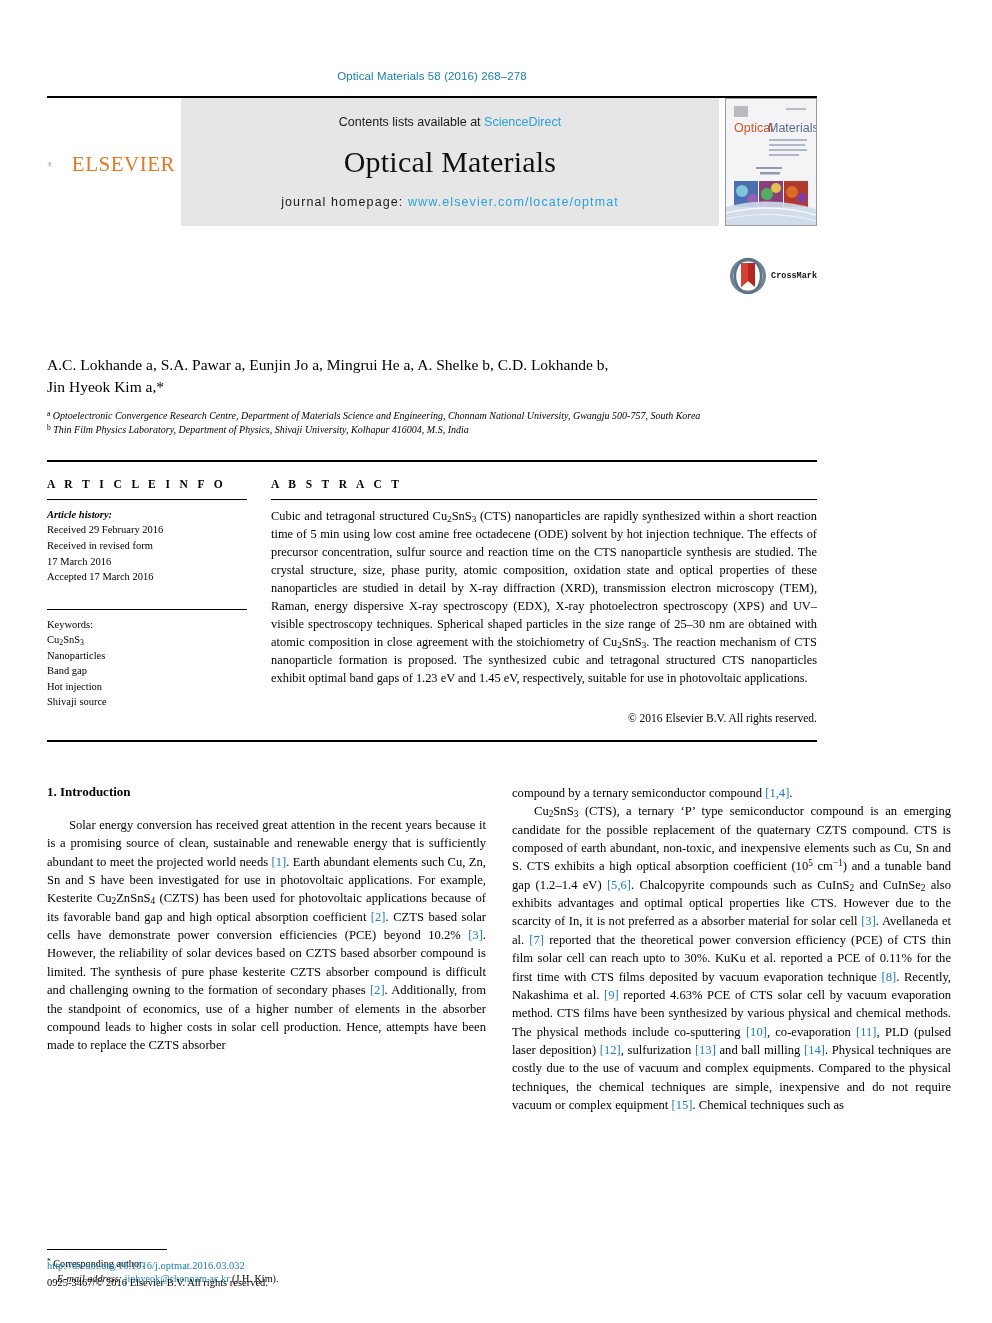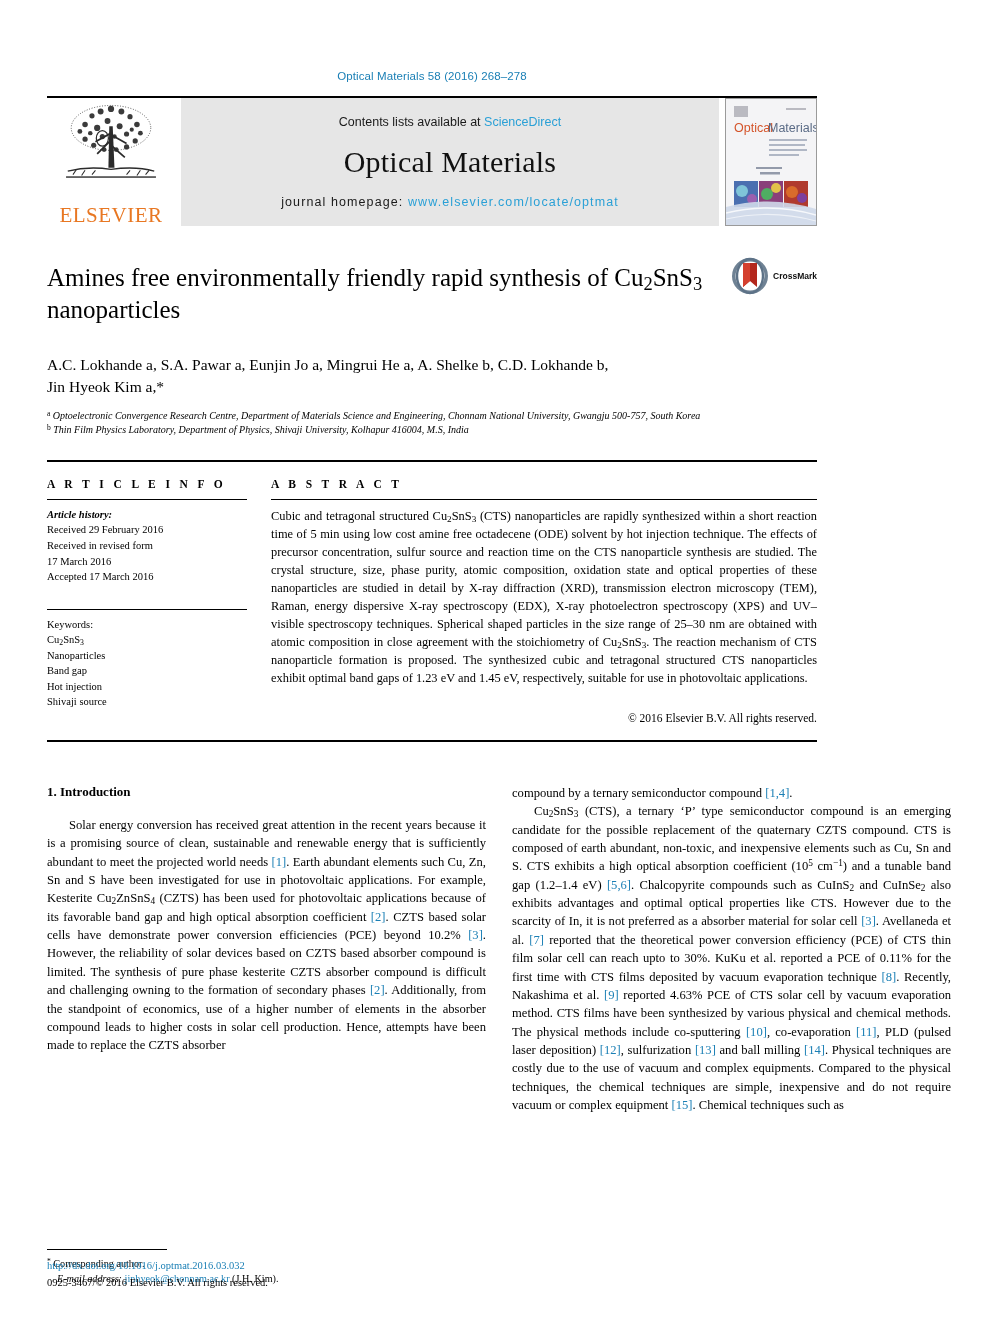--- a/index.html
+++ b/index.html
@@ -37,21 +37,21 @@
     margin: 14px 47px 0 47px;
     border-top: 2.5px solid #000;
     display: flex;
     align-items: stretch;
     height: 128px;
   }
   .elsevier-logo {
     width: 128px;
     flex: 0 0 128px;
     display: flex;
-    flex-direction: column;
+    flex-direction: row;
     align-items: center;
     justify-content: flex-end;
     padding-top: 4px;
     box-sizing: border-box;
     gap: 19px;
   }
   .tree-svg { display:block; }
   .elsevier-word {
     font-family: "Liberation Serif", serif;
     font-size: 21px;
@@ -120,21 +120,21 @@
   }
   .crossmark {
     position: absolute;
     right: 0;
     top: -6px;
     display: flex;
     align-items: center;
     gap: 3px;
   }
   .crossmark-label {
-    font-family: Liberation Sans, sans-serif;
+    font-family: Liberation Mono, monospace;
     font-size: 8.5px;
     font-weight: bold;
     color: #111;
   }
 
   .authors {
     margin: 18px 47px 0 47px;
     font-family: "Liberation Serif", serif;
     font-size: 15.5px;
     line-height: 1.45;
@@ -350,24 +350,20 @@
         <circle cx="66" cy="93" r="6" fill="#d96b2b"></circle>
           <circle cx="76" cy="99" r="5" fill="#7e3f9e"></circle>
         <path d="M0 108 Q45 96 90 110 L90 126 L0 126 Z" fill="#cfd9ea" opacity="0.9"></path>
         <path d="M0 114 Q45 103 90 116" stroke="#ffffff" stroke-width="1.6" fill="none" opacity="0.8"></path>
         <path d="M0 120 Q45 110 90 122" stroke="#ffffff" stroke-width="1.2" fill="none" opacity="0.6"></path>
       </svg>
     </div>
   </div>
 
   <div class="title-area">
-    <h1 class="article-title">
-      <span>Amines free environmentally friendly rapid synthesis of Cu</span><sub>2</sub><span>SnS</span><sub>3</sub><br>
-      <span>nanoparticles</span>
-    </h1>
     <div class="crossmark">
       <svg width="40" height="40" viewBox="0 0 40 40">
         <circle cx="20" cy="20" r="18" fill="#6f8294"></circle>
         <circle cx="20" cy="20" r="14.5" fill="#ffffff"></circle>
         <ellipse cx="20" cy="20" rx="13" ry="17" fill="none" stroke="#5d7287" stroke-width="2.4"></ellipse>
         <path d="M13 7 L27 7 L27 31 L20 25 L13 31 Z" fill="#b3271d"></path>
         <path d="M13 7 L20 7 L20 25 L13 31 Z" fill="#d4402f"></path>
       </svg>
       <span class="crossmark-label">CrossMark</span>
     </div>

